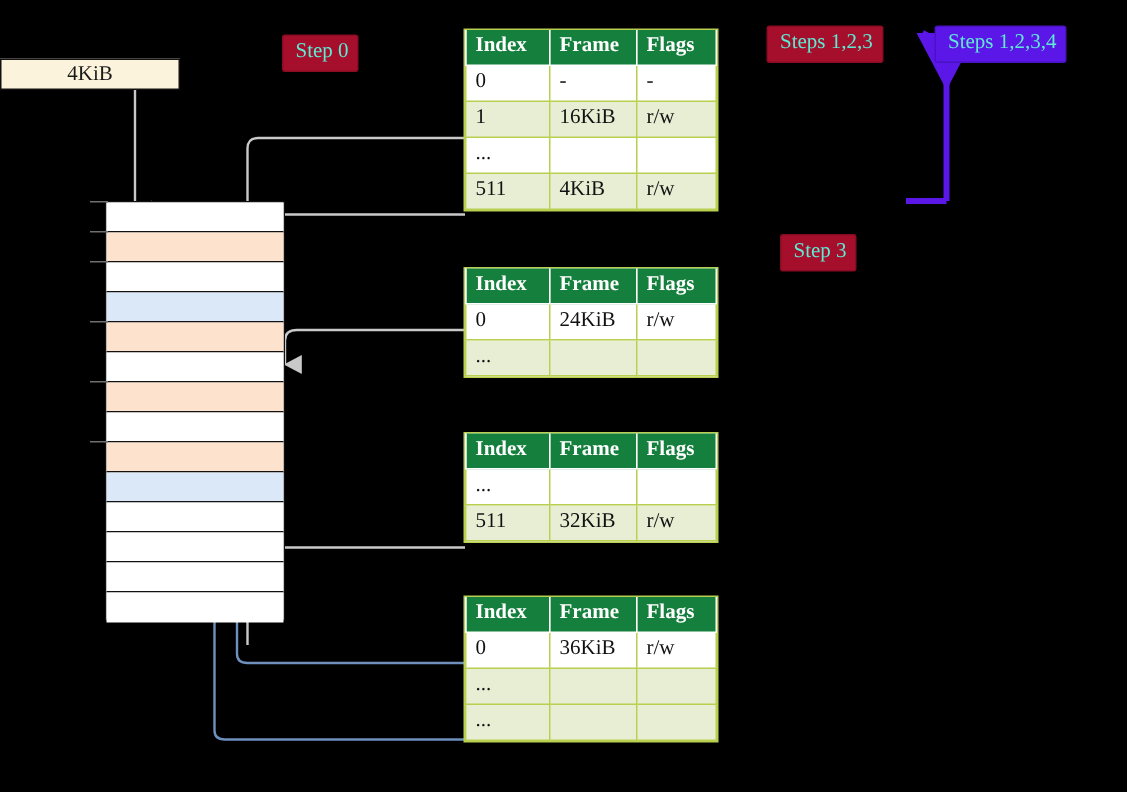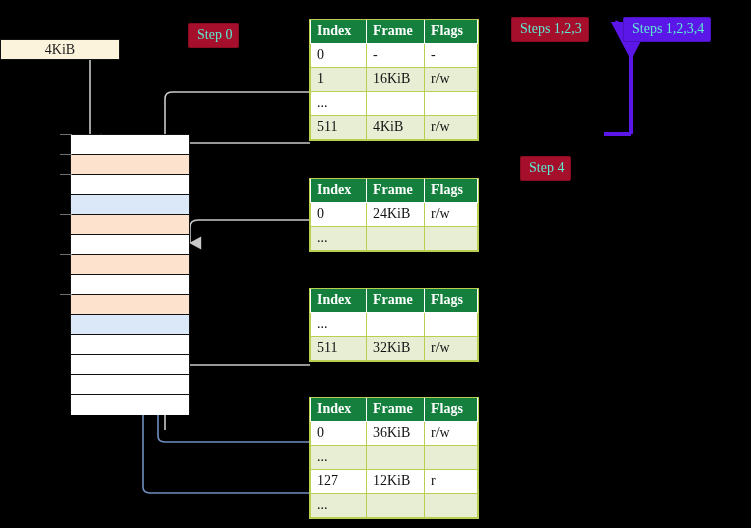--- a/index.html
+++ b/index.html
@@ -169,21 +169,21 @@
 </svg>
 
 <div class="kib-box">
   <span>4KiB</span>
 </div>
 
 <div id="badges">
     <div class="badge red" style="left: 189px; top: 24px;"><span>Step 0</span></div>
     <div class="badge red" style="left: 512px; top: 18px;"><span>Steps 1,2,3</span></div>
     <div class="badge blue" style="left: 624px; top: 18px;"><span>Steps 1,2,3,4</span></div>
-    <div class="badge red" style="left: 521px; top: 157px;"><span>Step 4</span></div>
+    <div class="badge red" style="left: 521px; top: 157px;"><span>Step 3</span></div>
   </div>
 
 <div class="memcol" id="memcol">
     <div class="memrow white" style="top: 0px;"></div>
     <div class="memrow peach" style="top: 20px;"></div>
     <div class="memrow white" style="top: 40px;"></div>
     <div class="memrow blue" style="top: 60px;"></div>
     <div class="memrow peach" style="top: 80px;"></div>
     <div class="memrow white" style="top: 100px;"></div>
     <div class="memrow peach" style="top: 120px;"></div>
@@ -310,25 +310,20 @@
         <tr>
           <td>0</td>
           <td>36KiB</td>
           <td>r/w</td>
         </tr>
         <tr class="alt">
           <td>...</td>
           <td></td>
           <td></td>
         </tr>
-        <tr>
-          <td>127</td>
-          <td>12KiB</td>
-          <td>r</td>
-        </tr>
         <tr class="alt">
           <td>...</td>
           <td></td>
           <td></td>
         </tr>
       </tbody>
     </table>
   </div>
 
 </body></html>

